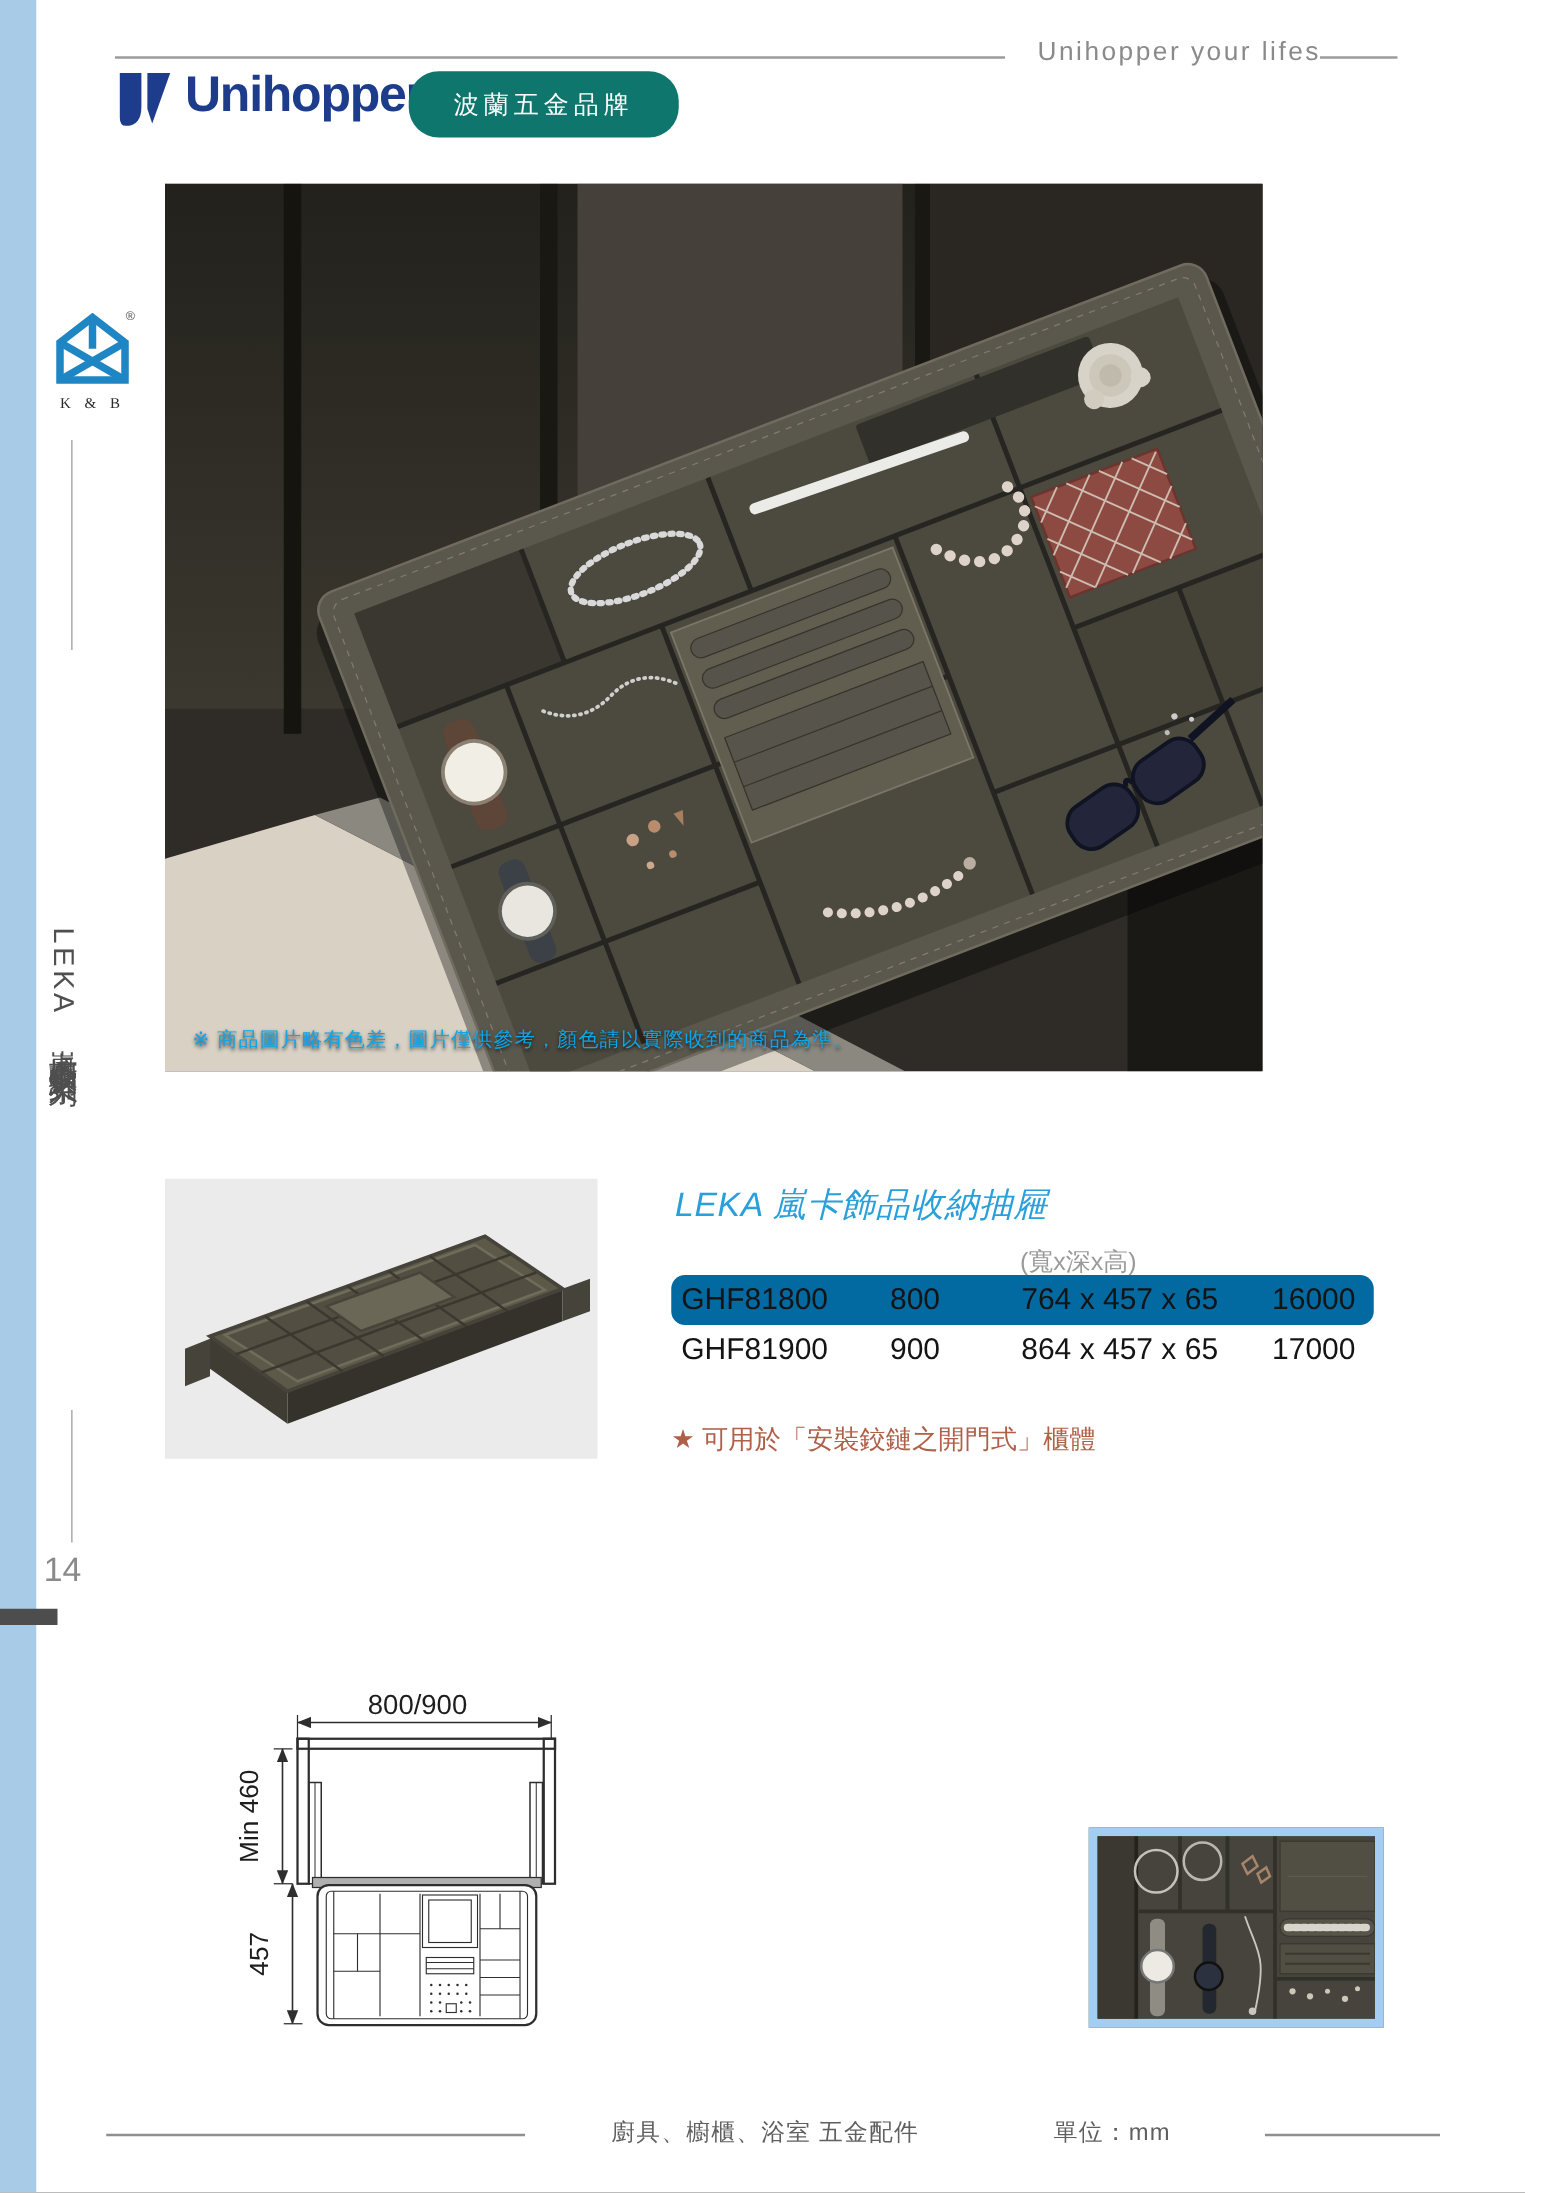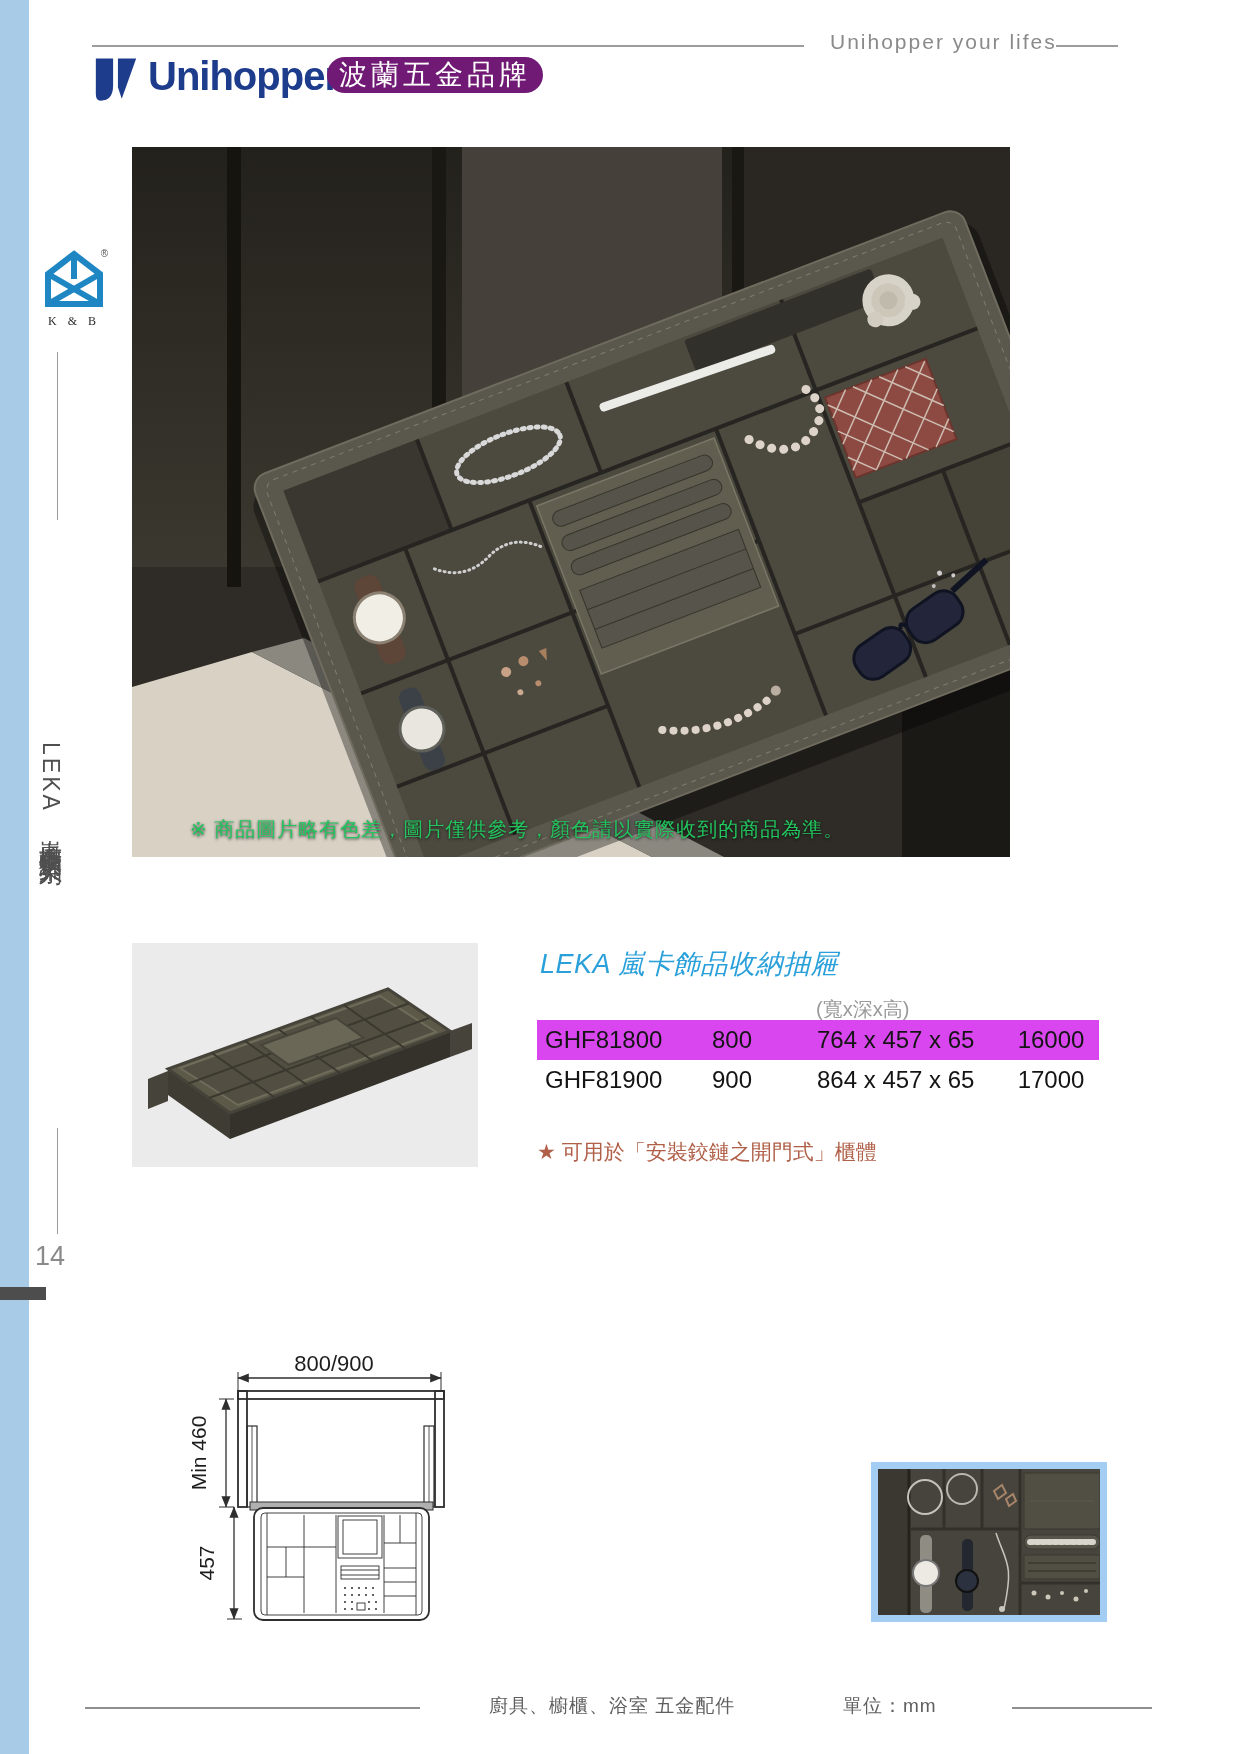--- a/index.html
+++ b/index.html
@@ -18,36 +18,36 @@
   .pagenum{left:35px;top:1241px;font-size:27px;color:#8a8a8a;}
   .pagebar{left:0;top:1287px;width:46px;height:13px;background:#4d4d4d;}
 
   
   .rule-l{left:92px;top:45px;width:712px;height:2px;background:#9c9c9c;}
   .rule-r{left:1056px;top:45px;width:62px;height:2px;background:#9c9c9c;}
   .tagline{left:830px;top:30px;font-size:21px;color:#8a8a8a;letter-spacing:2px;}
   .logo-mark{left:92px;top:56px;width:48px;height:49px;}
   .logo-text{left:148px;top:54px;font-size:40px;font-weight:bold;color:#1e3c8c;letter-spacing:-1px;}
   .logo-text sup{font-size:14px;font-weight:normal;}
-  .badge{left:327px;top:57px;width:216px;height:36px;border-radius:24px;background:#701a75;
-         color:#fff;font-size:28px;letter-spacing:4px;display:flex;align-items:center;justify-content:center;}
+  .badge{left:327px;top:57px;width:216px;height:53px;border-radius:24px;background:#0f766e;
+         color:#fff;font-size:20px;letter-spacing:4px;display:flex;align-items:center;justify-content:center;}
 
   
   .hero{left:132px;top:147px;width:878px;height:710px;background:#34312c;}
-  .hero-note{position:absolute;left:22px;bottom:14px;color:#22c55e;font-size:20px;letter-spacing:1px;
-             text-shadow:0 1px 3px rgba(0,0,0,.75);margin-left:36px;}
+  .hero-note{position:absolute;left:22px;bottom:14px;color:#0ea5e9;font-size:16px;letter-spacing:1px;
+             text-shadow:0 1px 3px rgba(0,0,0,.75);}
 
   
   .thumb{left:132px;top:943px;width:346px;height:224px;background:#ebebeb;}
   .product-title{left:540px;top:946px;font-size:27px;color:#2aa0da;letter-spacing:.5px;font-style:italic;}
   .dim-note{left:816px;top:996px;font-size:20px;color:#9a9a9a;}
   .spec{left:537px;top:1020px;width:562px;font-size:24px;color:#141414;}
   .spec-head{display:grid;grid-template-columns:165px 105px 200px 92px;height:32px;font-size:23px;align-items:end;}
   .spec-row{display:grid;grid-template-columns:165px 105px 200px 92px;height:40px;align-items:center;}
-  .spec-row.hl{background:#d946ef;}
+  .spec-row.hl{background:#0369a1;border-radius:11px;}
   .c-model{padding-left:8px;}
   .c-width{padding-left:10px;}
   .c-size{padding-left:10px;}
   .c-price{text-align:center;padding-right:4px;}
   .features{left:537px;top:1134px;font-size:21px;color:#b06048;line-height:35px;}
 
   
   .drawing{left:185px;top:1338px;width:310px;height:300px;}
 
   

